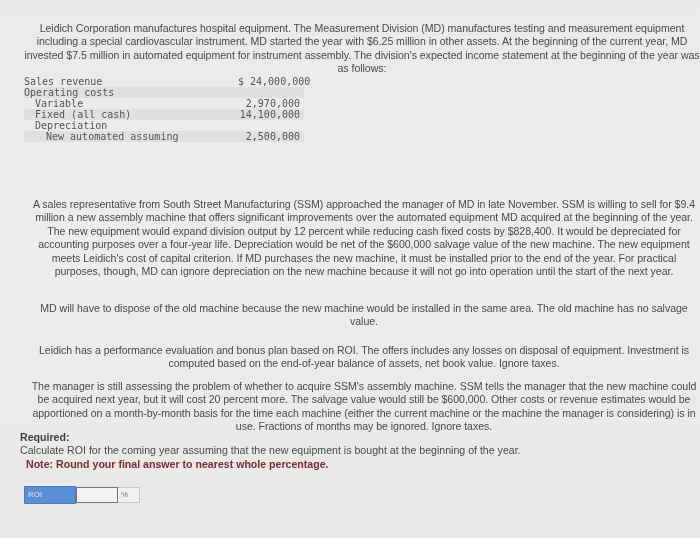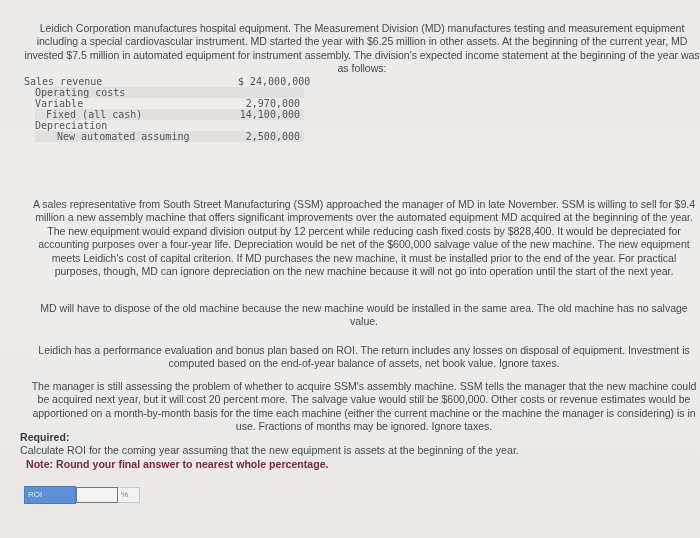--- a/index.html
+++ b/index.html
@@ -51,21 +51,21 @@
       font-size: 10px;
       line-height: 11px;
       color: #555;
     }
     .stmt-row {
       display: flex;
       justify-content: space-between;
       height: 11px;
       padding-right: 4px;
     }
-    .stmt-row.shade { background: #e1e0df; margin-left: 11px; }
+    .stmt-row.shade { background: #e1e0df; }
     .stmt-label { white-space: pre; }
     .indent1 { padding-left: 11px; }
     .indent2 { padding-left: 22px; }
     .stmt-val {
       width: 62px;
       text-align: right;
       white-space: pre;
     }
     .underline-single .stmt-val { border-bottom: 1px solid #888; }
     .underline-double .stmt-val { border-bottom: 3px double #888; }
@@ -140,26 +140,26 @@
       <span class="stmt-val"></span>
     </div>
     <div class="stmt-row shade">
       <span class="stmt-label indent2">New automated assuming</span>
       <span class="stmt-val">2,500,000</span>
     </div>
   </div>
 
   <p class="para p-ssm">A sales representative from South Street Manufacturing (SSM) approached the manager of MD in late November. SSM is willing to sell for $9.4 million a new assembly machine that offers significant improvements over the automated equipment MD acquired at the beginning of the year. The new equipment would expand division output by 12 percent while reducing cash fixed costs by $828,400. It would be depreciated for accounting purposes over a four-year life. Depreciation would be net of the $600,000 salvage value of the new machine. The new equipment meets Leidich's cost of capital criterion. If MD purchases the new machine, it must be installed prior to the end of the year. For practical purposes, though, MD can ignore depreciation on the new machine because it will not go into operation until the start of the next year.</p>
   <p class="para p-dispose">MD will have to dispose of the old machine because the new machine would be installed in the same area. The old machine has no salvage value.</p>
-  <p class="para p-bonus">Leidich has a performance evaluation and bonus plan based on ROI. The return includes any losses on disposal of equipment. Investment is computed based on the end-of-year balance of assets, net book value. Ignore taxes.</p>
+  <p class="para p-bonus">Leidich has a performance evaluation and bonus plan based on ROI. The offers includes any losses on disposal of equipment. Investment is computed based on the end-of-year balance of assets, net book value. Ignore taxes.</p>
   <p class="para p-manager">The manager is still assessing the problem of whether to acquire SSM's assembly machine. SSM tells the manager that the new machine could be acquired next year, but it will cost 20 percent more. The salvage value would still be $600,000. Other costs or revenue estimates would be apportioned on a month-by-month basis for the time each machine (either the current machine or the machine the manager is considering) is in use. Fractions of months may be ignored. Ignore taxes.</p>
 
   <div class="required-block">
     <div class="required-title">Required:</div>
-    <div class="required-text">Calculate ROI for the coming year assuming that the new equipment is assets at the beginning of the year.</div>
+    <div class="required-text">Calculate ROI for the coming year assuming that the new equipment is bought at the beginning of the year.</div>
     <div class="note">Note: Round your final answer to nearest whole percentage.</div>
   </div>
 
   <div class="roi-row">
     <div class="roi-label">ROI</div>
     <input class="roi-input" type="text" value="" style="">
     <div class="roi-unit">%</div>
   </div>
 
 </div>

